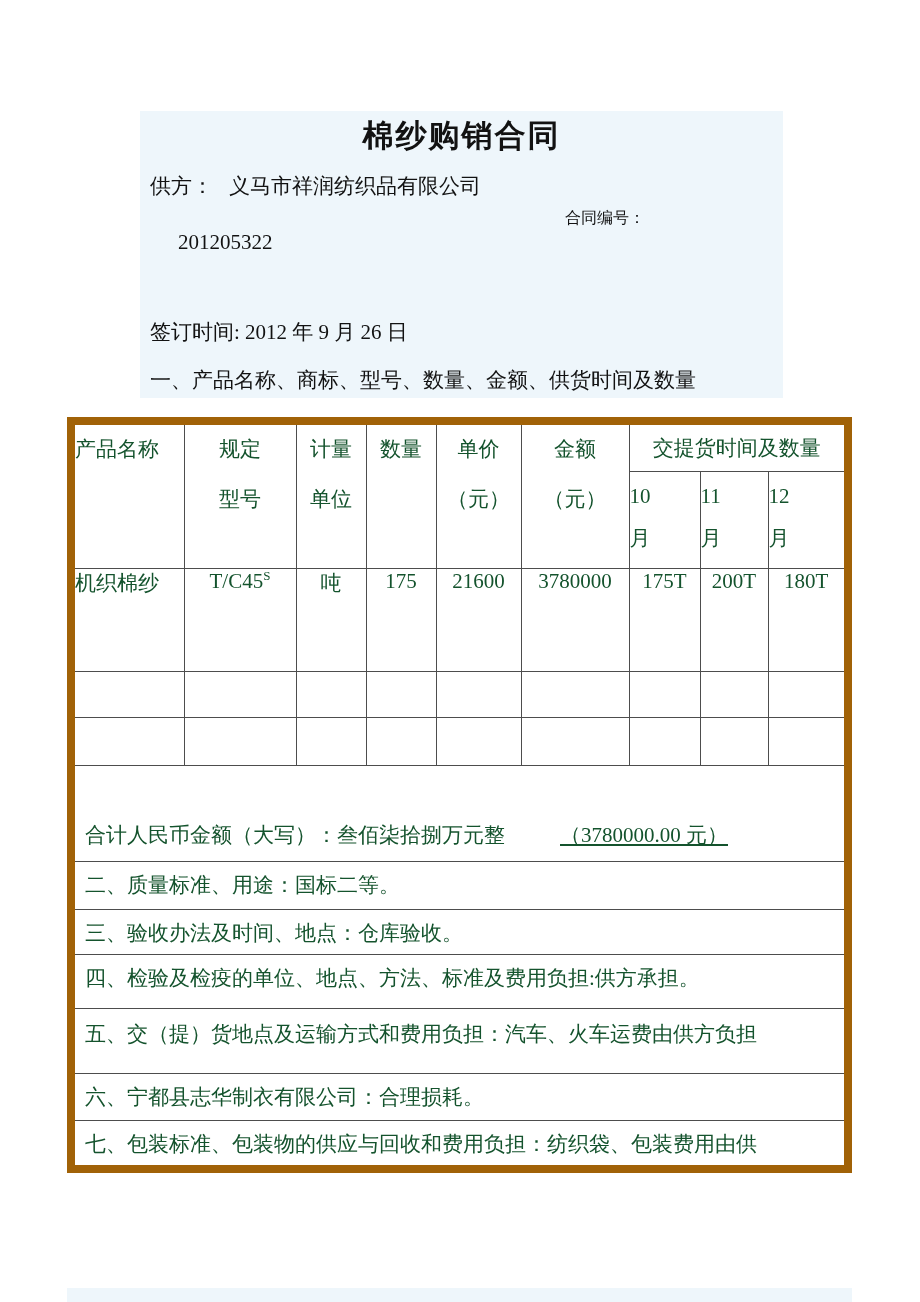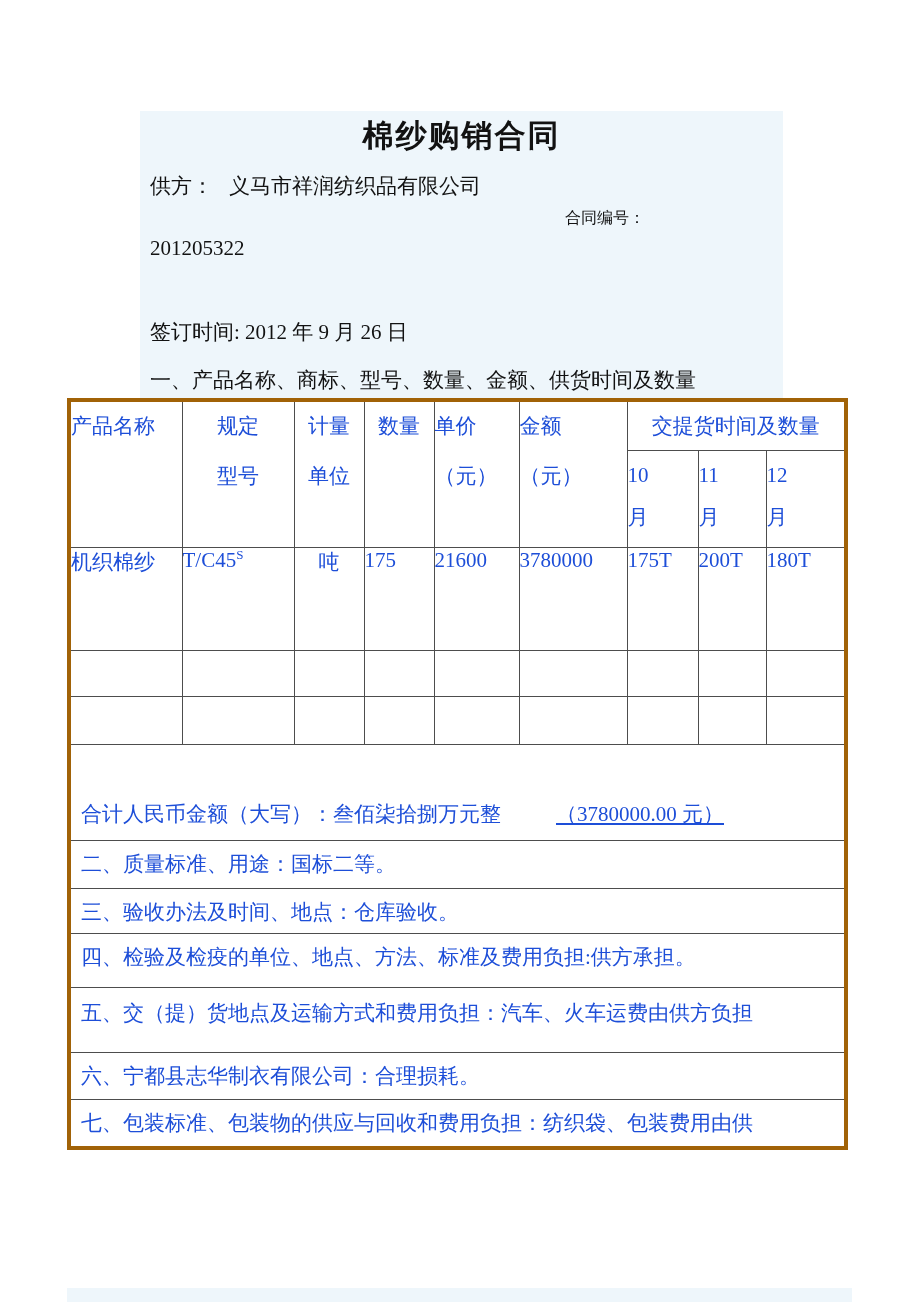--- a/index.html
+++ b/index.html
@@ -24,40 +24,40 @@
     font-weight:bold;font-size:31px;line-height:38px;
     letter-spacing:2px;
   }
   .hdr-line{
     position:absolute;left:10px;
     font-size:21px;line-height:26px;white-space:nowrap;
   }
   .lbl{margin-right:16px;}
   .line-supplier{top:62px;}
   .contractno-label{position:absolute;left:425px;top:62px;font-size:16px;line-height:26px;margin-top:32px;}
-  .line-contractno{top:124px;}
+  .line-contractno{top:118px;margin-left:28px;}
   .line-buyer{top:161px;}
   .line-signdate{top:208px;}
   .line-section{top:256px;}
   
   table.contract{
-    position:absolute;left:67px;top:398px;
+    position:absolute;left:67px;top:417px;
     width:777px;
     border-collapse:collapse;table-layout:fixed;
-    border:4px solid #a16207;
-    font-size:21px;color:#1d4ed8;
+    border:8px solid #a16207;
+    font-size:21px;color:#14532d;
   }
   table.contract td{
     border:1px solid #4d4d4d;
     vertical-align:top;
     padding:0;overflow:hidden;
   }
   td .l1{line-height:24px;margin-top:12px;}
   td .l2{line-height:24px;margin-top:26px;}
-  td.c{}
+  td.c{text-align:center;}
   td.padl{padding-left:10px;}
   td.padl8{padding-left:8px;text-align:center;}
   .delivery-hd{text-align:center;vertical-align:middle !important;}
   .month-td{padding-left:12px;}
   .month-td .l1{margin-top:12px;}
   .month-td .l2{margin-top:18px;}
   .data-td{padding-top:14px;}
   .total-td{vertical-align:bottom !important;padding:0 0 12px 10px !important;white-space:nowrap;}
   .total-gap{margin-left:55px;text-decoration:underline;}
   .clause-td{padding:9px 4px 0 10px !important;white-space:nowrap;}

